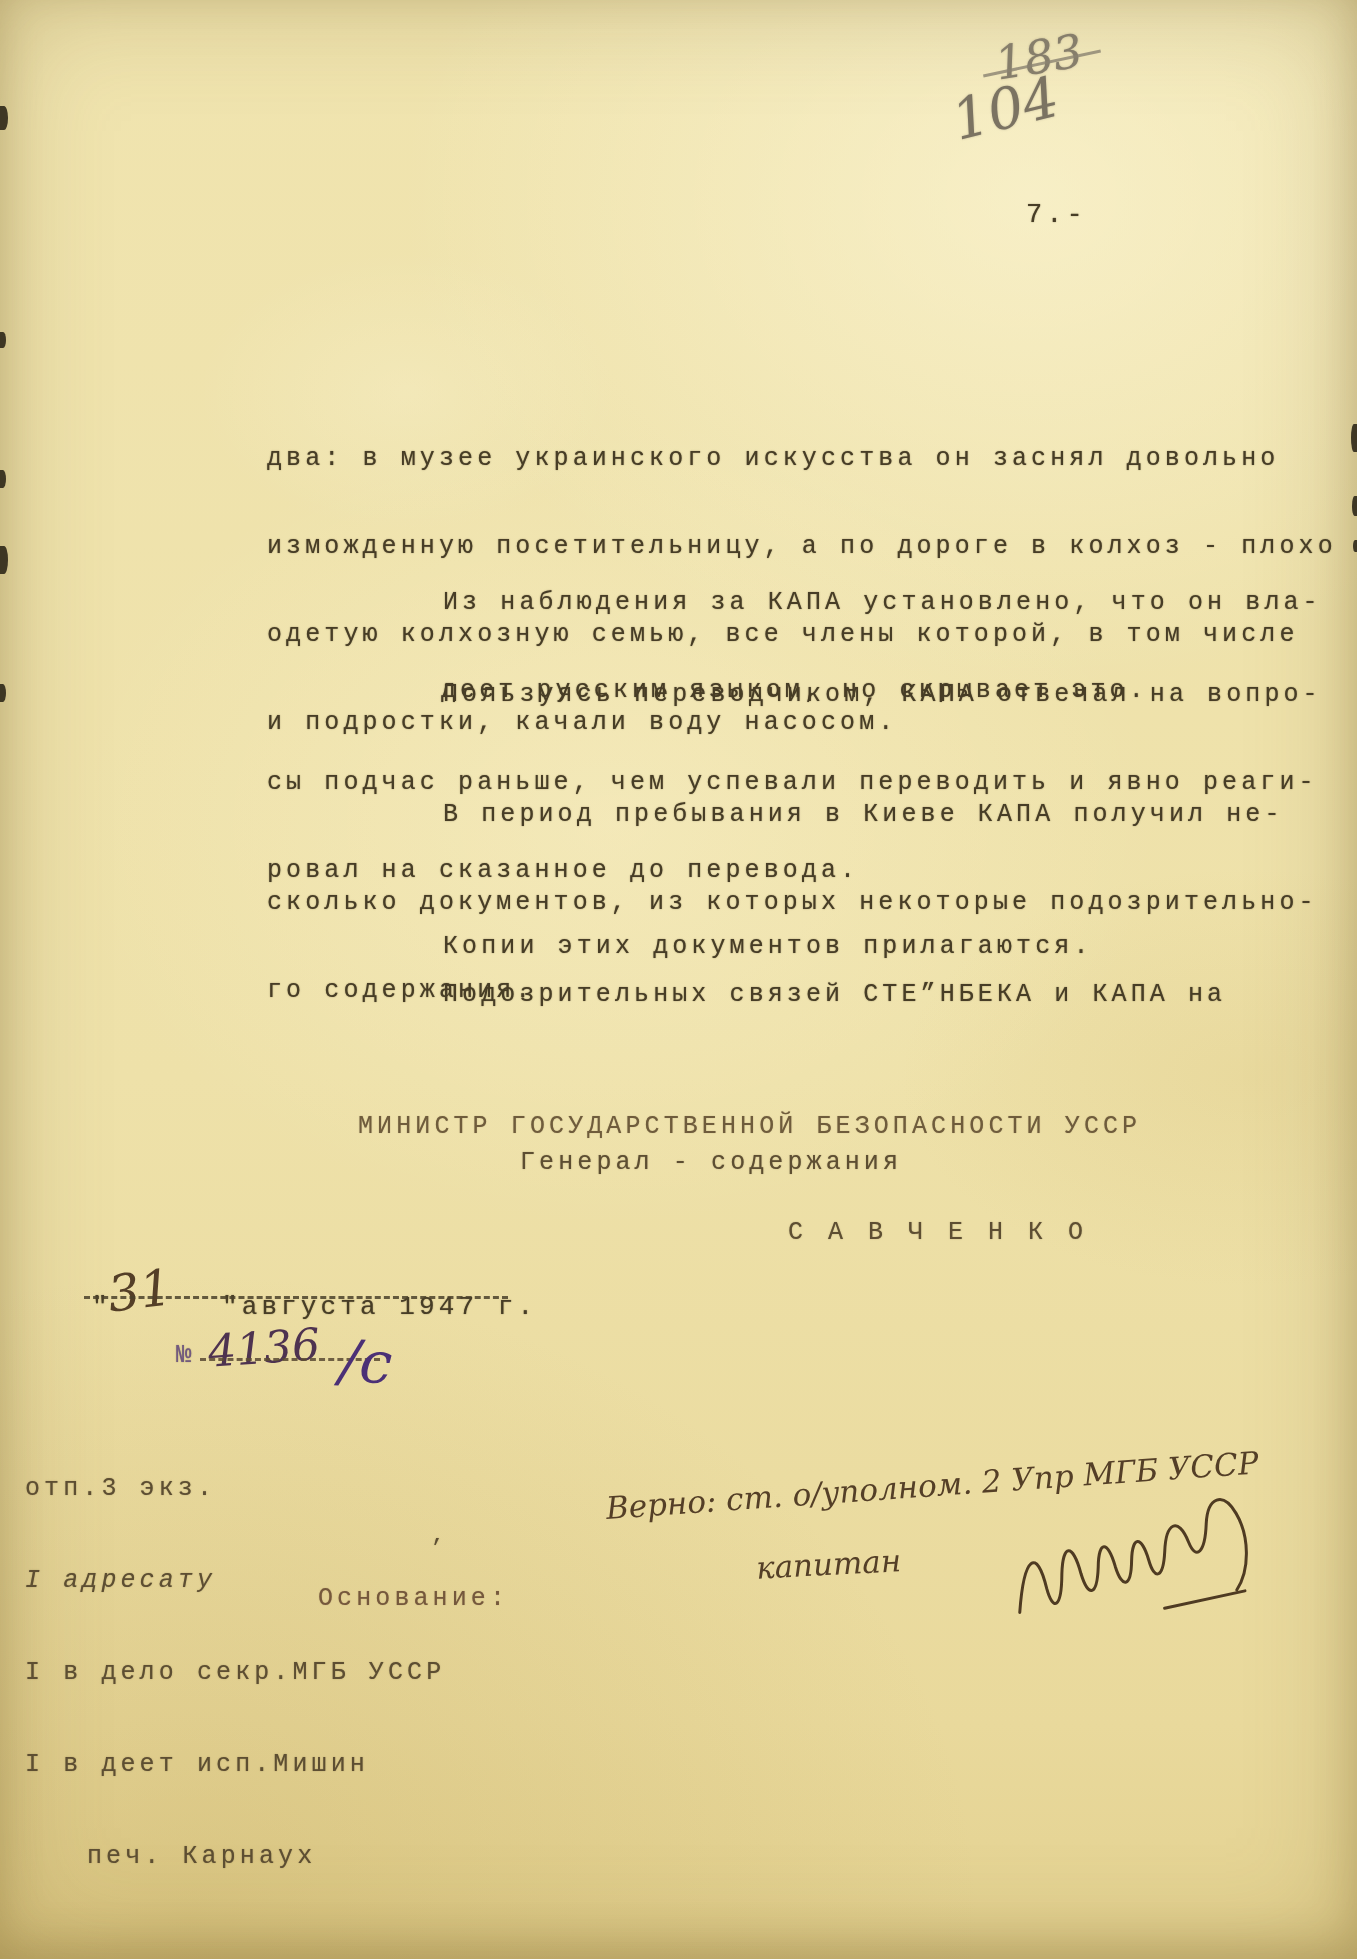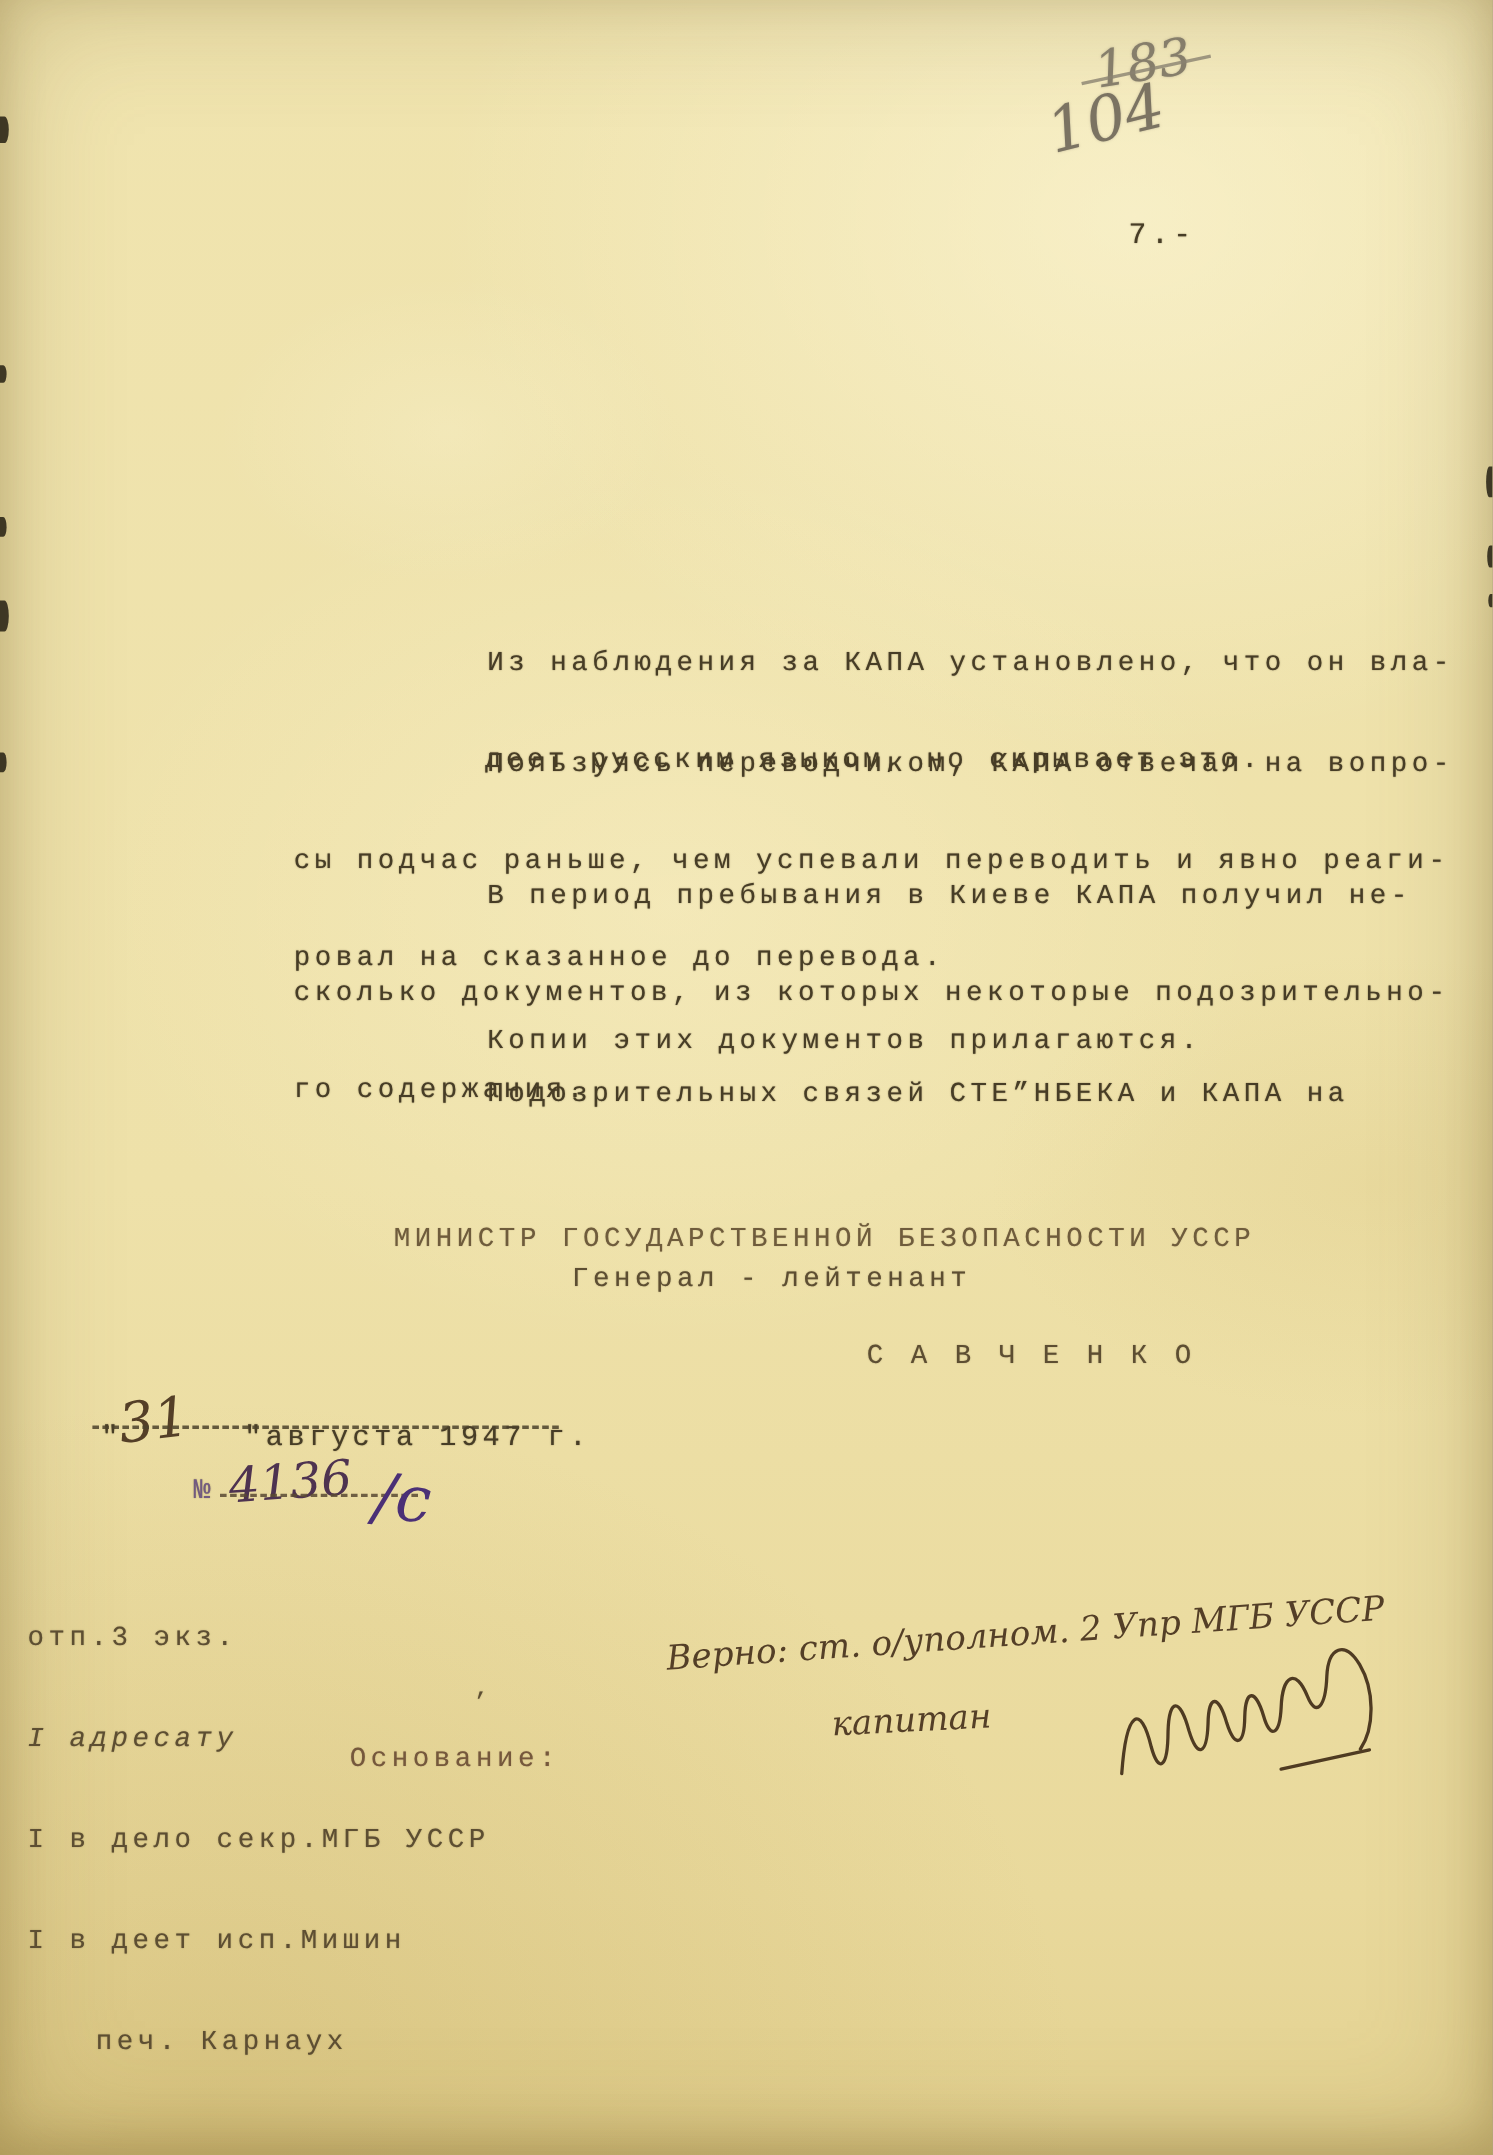--- a/index.html
+++ b/index.html
@@ -64,20 +64,26 @@
   <div class="edge-mark right" style="right:0;top:424px;width:6px;height:28px;"></div>
   <div class="edge-mark right" style="right:0;top:496px;width:5px;height:20px;"></div>
   <div class="edge-mark right" style="right:0;top:540px;width:4px;height:12px;"></div>
 
   <div class="hw pencil" style="left:995px;top:30px;font-size:46px;transform:rotate(-9deg);">183</div>
   <div class="strike" style="left:982px;top:62px;width:120px;transform:rotate(-12deg);"></div>
   <div class="hw pencil" style="left:952px;top:76px;font-size:56px;transform:rotate(-14deg);color:#7b7362;">104</div>
 
   <div class="tw" style="left:1026px;top:200px;font-size:27px;">7.-</div>
 
+  <div class="tw para" style="left:267px;top:386px;">
+    <div class="ln">два: в музее украинского искусства он заснял довольно</div>
+    <div class="ln">изможденную посетительницу, а по дороге в колхоз - плохо</div>
+    <div class="ln">одетую колхозную семью, все члены которой, в том числе</div>
+    <div class="ln">и подростки, качали воду насосом.</div>
+  </div>
 
   <div class="tw para" style="left:267px;top:530px;text-align:center;">
     <div class="ln ind">Из наблюдения за КАПА установлено, что он вла-</div>
     <div class="ln">деет русским языком, но скрывает это.</div>
   </div>
 
   <div class="tw para" style="left:267px;top:742px;">
     <div class="ln ind">В период пребывания в Киеве КАПА получил не-</div>
     <div class="ln">сколько документов, из которых некоторые подозрительно-</div>
     <div class="ln">го содержания.</div>
@@ -91,21 +97,21 @@
 
   <div class="tw para" style="left:267px;top:874px;">
     <div class="ln ind">Копии этих документов прилагаются.</div>
   </div>
 
   <div class="tw para" style="left:267px;top:922px;">
     <div class="ln ind">Подозрительных связей СТЕ”НБЕКА и КАПА на</div>
   </div>
 
   <div class="tw ink-light" style="left:358px;top:1112px;">МИНИСТР ГОСУДАРСТВЕННОЙ БЕЗОПАСНОСТИ УССР</div>
-  <div class="tw ink-med" style="left:520px;top:1148px;">Генерал - лейтенант</div>
+  <div class="tw ink-med" style="left:520px;top:1148px;">Генерал - содержания</div>
   <div class="tw ink-med" style="left:788px;top:1218px;letter-spacing:5px;">С А В Ч Е Н К О</div>
 
   <div class="tw" style="left:92px;top:1292px;font-size:26px;">"</div>
   <div class="hw ink-brown" style="left:108px;top:1262px;font-size:50px;transform:rotate(-7deg);">31</div>
   <div class="tw" style="left:222px;top:1292px;font-size:26px;">"августа 1947 г.</div>
   <div class="u-line" style="left:84px;top:1296px;width:424px;"></div>
 
   <div class="tw ink-violet" style="left:176px;top:1340px;font-size:26px;opacity:.75;">№</div>
   <div class="hw" style="left:208px;top:1322px;font-size:44px;color:#4e3350;transform:rotate(-4deg);">4136</div>
   <div class="u-line" style="left:200px;top:1358px;width:180px;border-color:#5a4a33;"></div>

